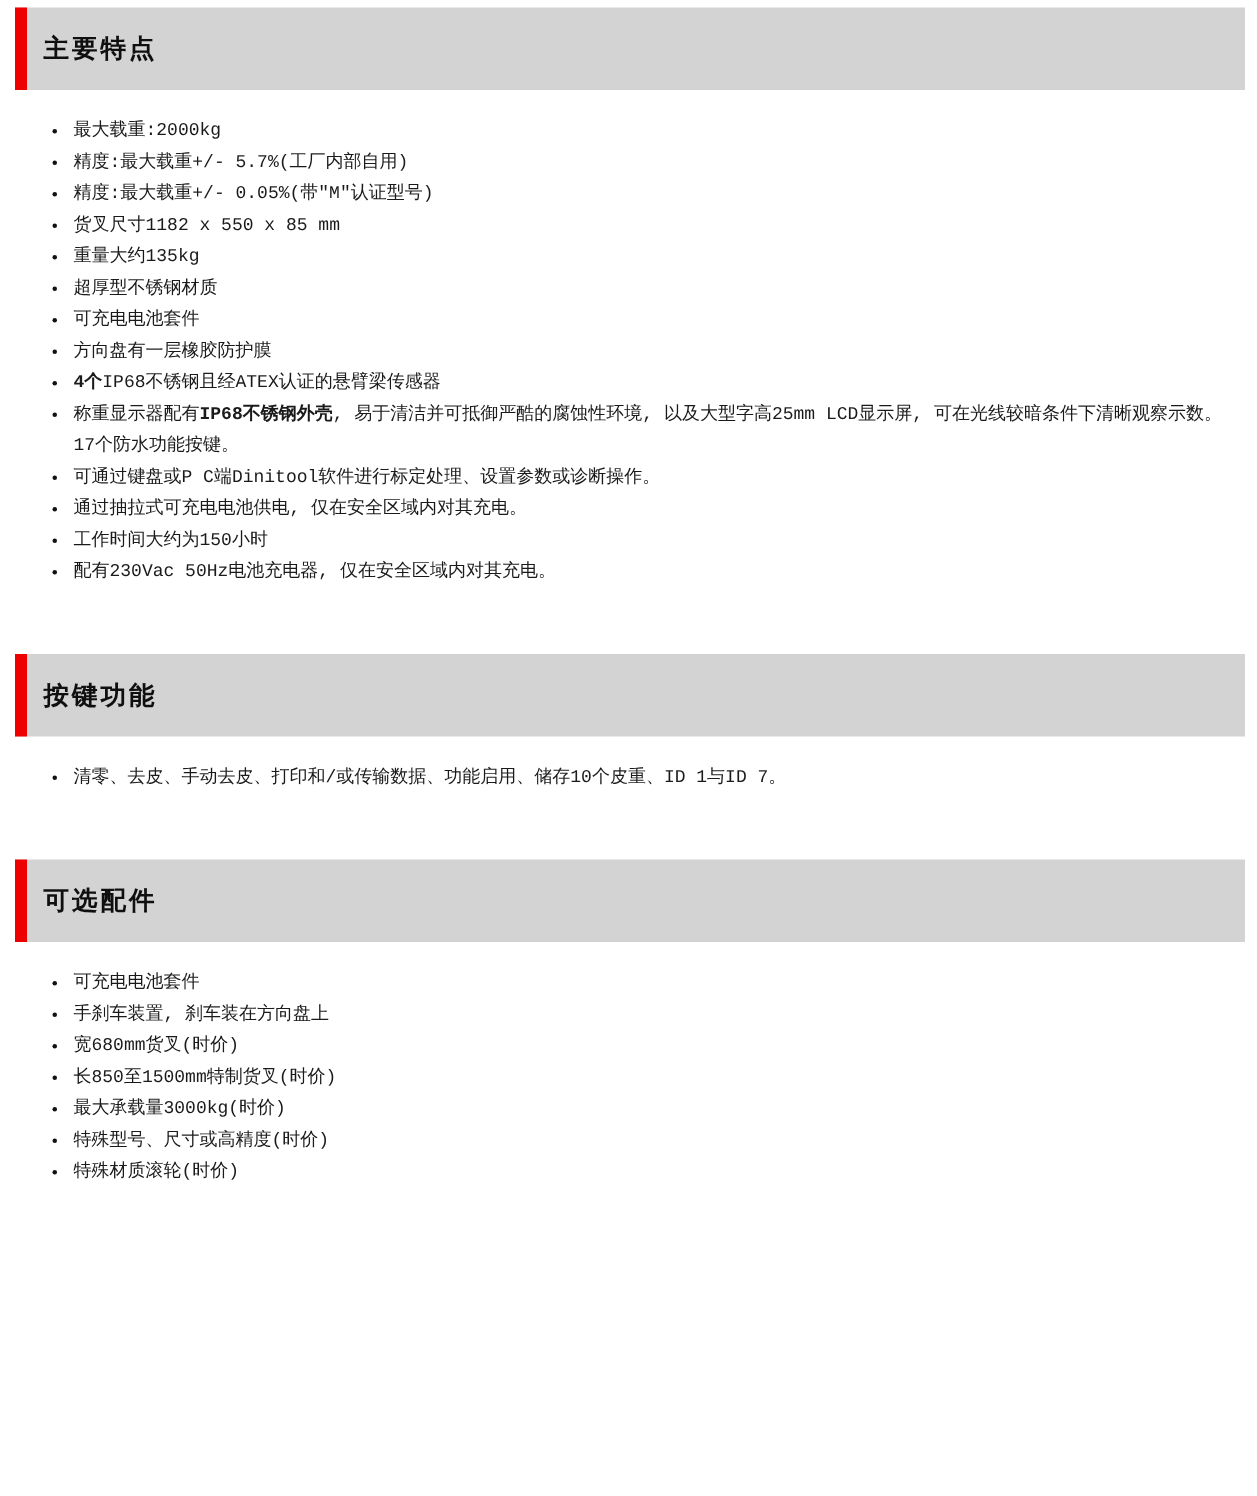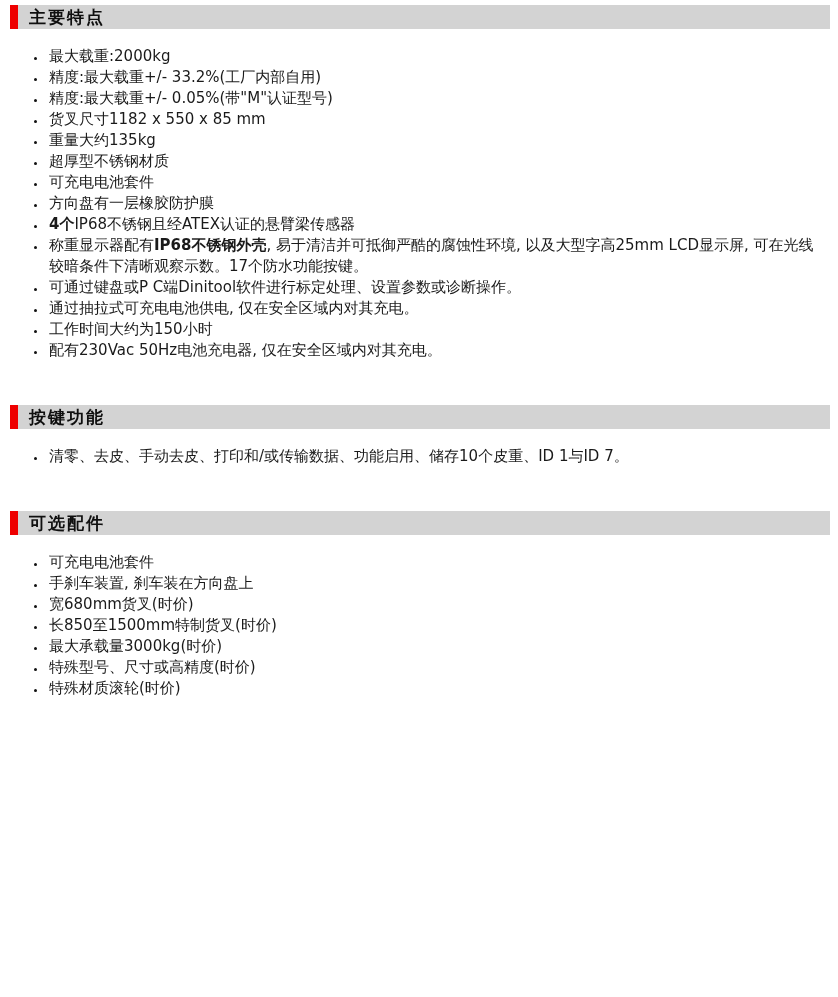--- a/index.html
+++ b/index.html
@@ -21,42 +21,43 @@
   .spec-section {
     margin-bottom: 44px;
   }
   .spec-section:last-child {
     margin-bottom: 16px;
   }
   .sec-header {
     display: flex;
     align-items: center;
     background: #d3d3d3;
-    height: 24px;
+    height: 55px;
   }
   .red-bar {
     width: 8px;
     align-self: stretch;
     background: #ee0000;
     flex: none;
   }
   .sec-title {
     font-size: 17px;
     font-weight: bold;
     letter-spacing: 2px;
     margin: 0 0 0 11px;
     color: #0f0f0f;
     white-space: nowrap;
   }
   ul.bullet-list {
     margin: 17px 0 0 0;
     padding: 0 6px 0 37px;
-    font-size: 15px;
+    font-size: 12px;
     line-height: 21px;
     list-style: disc;
+    font-family: Liberation Mono, monospace;
   }
   ul.bullet-list li {
     padding-left: 2px;
   }
   ul.bullet-list li::marker {
     font-size: 11px;
     color: #111;
   }
   .bold, .bold-items li {
     font-weight: bold;
@@ -70,21 +71,21 @@
 
 <div class="page">
 
   <section class="spec-section">
     <header class="sec-header">
       <span class="red-bar"></span>
       <h2 class="sec-title">主要特点</h2>
     </header>
     <ul class="bullet-list">
         <li>最大载重:2000kg</li>
-        <li>精度:最大载重+/- 33.2%(工厂内部自用)</li>
+        <li>精度:最大载重+/- 5.7%(工厂内部自用)</li>
         <li>精度:最大载重+/- 0.05%(带"M"认证型号)</li>
         <li>货叉尺寸1182 x 550 x 85 mm</li>
         <li>重量大约135kg</li>
         <li>超厚型不锈钢材质</li>
         <li>可充电电池套件</li>
         <li>方向盘有一层橡胶防护膜</li>
         <li><span class="bold">4个</span><span>IP68不锈钢且经ATEX认证的悬臂梁传感器</span></li>
         <li><span>称重显示器配有</span><span class="bold">IP68不锈钢外壳</span><span>, 易于清洁并可抵御严酷的腐蚀性环境, 以及大型字高25mm LCD显示屏, 可在光线较暗条件下清晰观察示数。17个防水功能按键。</span></li>
         <li>可通过键盘或P C端Dinitool软件进行标定处理、设置参数或诊断操作。</li>
         <li>通过抽拉式可充电电池供电, 仅在安全区域内对其充电。</li>

